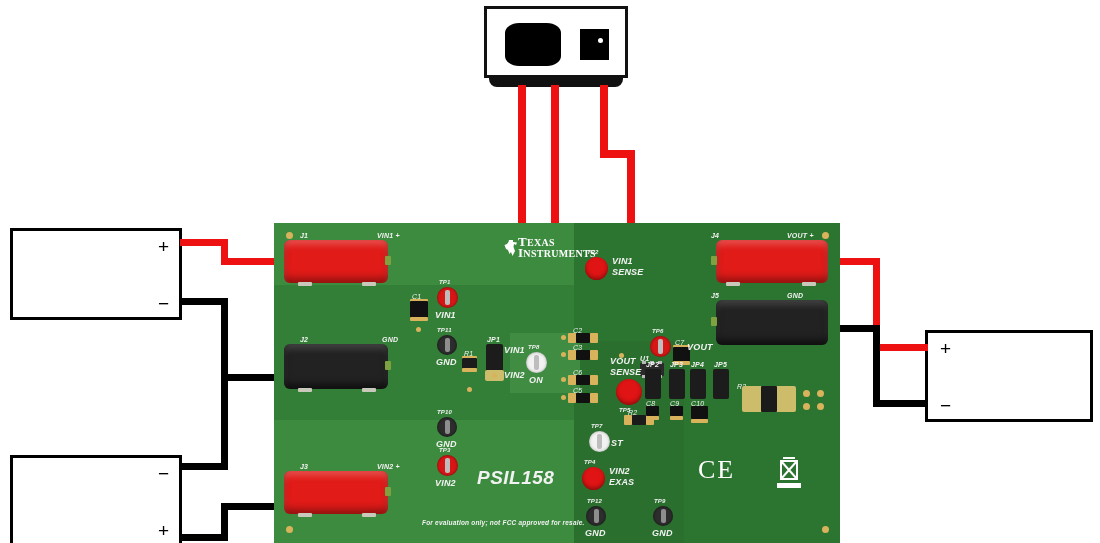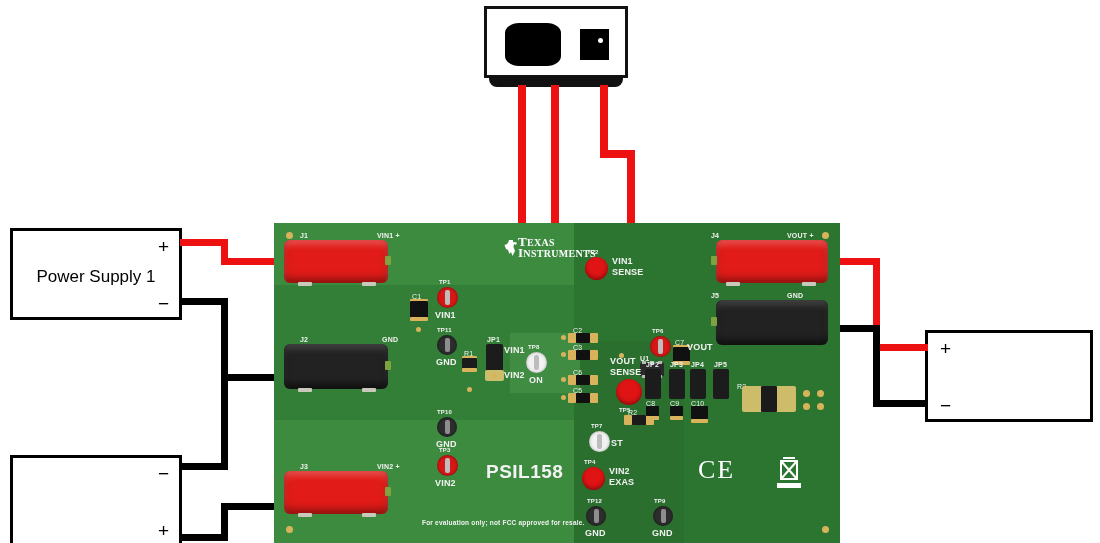--- a/index.html
+++ b/index.html
@@ -31,21 +31,21 @@
   
   #pcb{position:absolute;left:274px;top:223px;width:566px;height:320px;
        background:#2f7d32;box-shadow:0 0 0 1px #1d5a22 inset;}
   .pcb-zone{position:absolute;}
   .zA{background:#3c8b3f;}
   .zB{background:#2b7530;}
   .zC{background:#2a6f2e;}
   .zD{background:#347f37;}
 
   .silk{position:absolute;color:#f2f2f2;font-size:7px;letter-spacing:.2px;
-        font-family:"Liberation Sans",sans-serif;white-space:nowrap;}
+        font-family:"Liberation Sans",sans-serif;white-space:nowrap;font-style:italic;}
   .silk.b{font-weight:bold;}
   .silk.lbl{font-size:9px;font-weight:bold;}
   .silk.big{font-size:19px;font-weight:bold;letter-spacing:.5px;}
   .silk.fine{font-size:6px;font-weight:bold;}
 
   
   .conn{position:absolute;border-radius:6px;}
   .conn.red{background:#e01b18;box-shadow:inset 0 -5px 7px rgba(0,0,0,.35),inset 0 5px 6px rgba(255,255,255,.22);}
   .conn.blk{background:#222;box-shadow:inset 0 -5px 7px rgba(0,0,0,.55),inset 0 5px 6px rgba(255,255,255,.14);}
   .conn-tab{position:absolute;background:#7ea23f;width:6px;height:9px;border-radius:1px;}
@@ -98,21 +98,20 @@
 
   <div class="wire wr" style="left:600px;top:85px;width:8px;height:67px;"></div>
   <div class="wire wr" style="left:600px;top:150px;width:35px;height:8px;"></div>
   <div class="wire wr" style="left:627px;top:150px;width:8px;height:130px;"></div>
 
   <div class="wire wr" style="left:518px;top:470px;width:80px;height:8px;"></div>
 
   <div class="wire wr" style="left:551px;top:380px;width:8px;height:8px;"></div>
 
   <div class="eqbox" style="left:10px;top:228px;width:172px;height:92px;">
-    <div class="eqlabel" style="top:36px;">Power Supply 1</div>
     <div class="term" style="right:10px;top:6px;">+</div>
     <div class="term" style="right:10px;bottom:4px;">−</div>
   </div>
 
   <div class="wire wr" style="left:180px;top:239px;width:48px;height:7px;"></div>
   <div class="wire wr" style="left:221px;top:239px;width:7px;height:26px;"></div>
   <div class="wire wr" style="left:221px;top:258px;width:70px;height:7px;"></div>
 
   <div class="wire wk" style="left:180px;top:298px;width:48px;height:7px;"></div>
   <div class="wire wk" style="left:221px;top:298px;width:7px;height:142px;"></div>
@@ -353,21 +352,21 @@
     <div class="pad" style="left:417px;top:196px;width:17px;height:4px;"></div>
 
     <div class="silk" style="left:463px;top:160px;">R3</div>
     <div class="hdr" style="left:468px;top:163px;width:54px;height:26px;"></div>
     <div class="res" style="left:487px;top:163px;width:16px;height:26px;"></div>
     <div class="via" style="left:529px;top:167px;width:7px;height:7px;"></div>
     <div class="via" style="left:543px;top:167px;width:7px;height:7px;"></div>
     <div class="via" style="left:529px;top:180px;width:7px;height:7px;"></div>
     <div class="via" style="left:543px;top:180px;width:7px;height:7px;"></div>
 
-    <div class="silk big" style="left:203px;top:238px;margin-left:9px;">PSIL158</div>
+    <div class="silk big" style="left:203px;top:244px;">PSIL158</div>
     <div class="silk" style="left:148px;top:296px;font-size:6.5px;font-weight:bold;">For evaluation only; not FCC approved for resale.</div>
 
     <div class="ce" style="left:424px;top:232px;">CE</div>
     <svg class="abs" style="left:498px;top:228px;" width="34" height="42" viewBox="0 0 34 42">
       <g fill="none" stroke="#ffffff" stroke-width="2">
         <rect x="9" y="10" width="16" height="18"></rect>
         <path d="M9 10 L25 28 M25 10 L9 28"></path>
         <path d="M11 7 h12"></path>
       </g>
       <rect x="5" y="32" width="24" height="5" fill="#ffffff"></rect>

